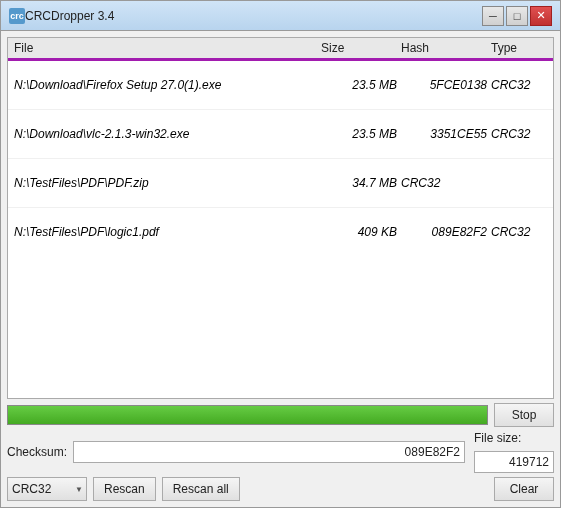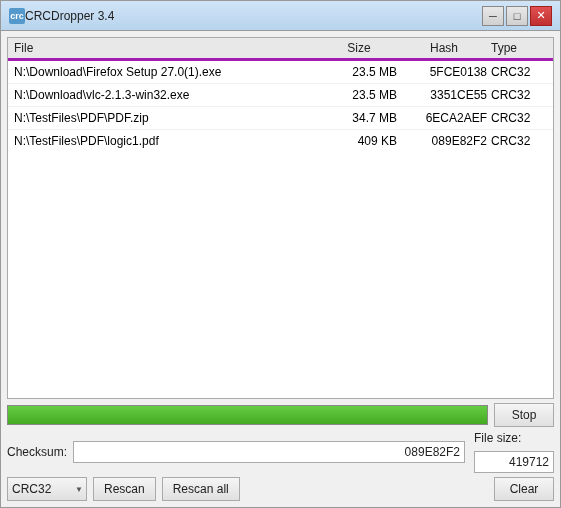--- a/index.html
+++ b/index.html
@@ -91,30 +91,31 @@
       background: #e8e8e8;
       border-bottom: 3px solid #a21caf;
       padding: 2px 4px;
     }
     .table-header-cell {
       font-size: 12px;
       color: #222;
       padding: 1px 2px;
     }
     .table-header-cell.right {
-      text-align: center;
+      text-align: left;
     }
     .table-body {
       overflow-y: auto;
     }
     .table-row {
       display: grid;
       grid-template-columns: 1fr 80px 90px 60px;
-      padding: 3px 4px;
+      padding: 16px 4px;
       border-bottom: 1px solid #f0f0f0;
+      font-style: italic;
     }
     .table-row:last-child {
       border-bottom: none;
     }
     .table-cell {
       font-size: 12px;
       color: #000;
       padding: 1px 2px;
       white-space: nowrap;
       overflow: hidden;
@@ -267,21 +268,20 @@
     </div>
           <div class="table-row">
       <div class="table-cell">N:\Download\vlc-2.1.3-win32.exe</div>
       <div class="table-cell right">23.5 MB</div>
       <div class="table-cell right">3351CE55</div>
       <div class="table-cell">CRC32</div>
     </div>
           <div class="table-row">
       <div class="table-cell">N:\TestFiles\PDF\PDF.zip</div>
       <div class="table-cell right">34.7 MB</div>
-      <div class="table-cell right">6ECA2AEF</div>
       <div class="table-cell">CRC32</div>
     </div>
           <div class="table-row">
       <div class="table-cell">N:\TestFiles\PDF\logic1.pdf</div>
       <div class="table-cell right">409 KB</div>
       <div class="table-cell right">089E82F2</div>
       <div class="table-cell">CRC32</div>
     </div>
         </div>
     </div>

